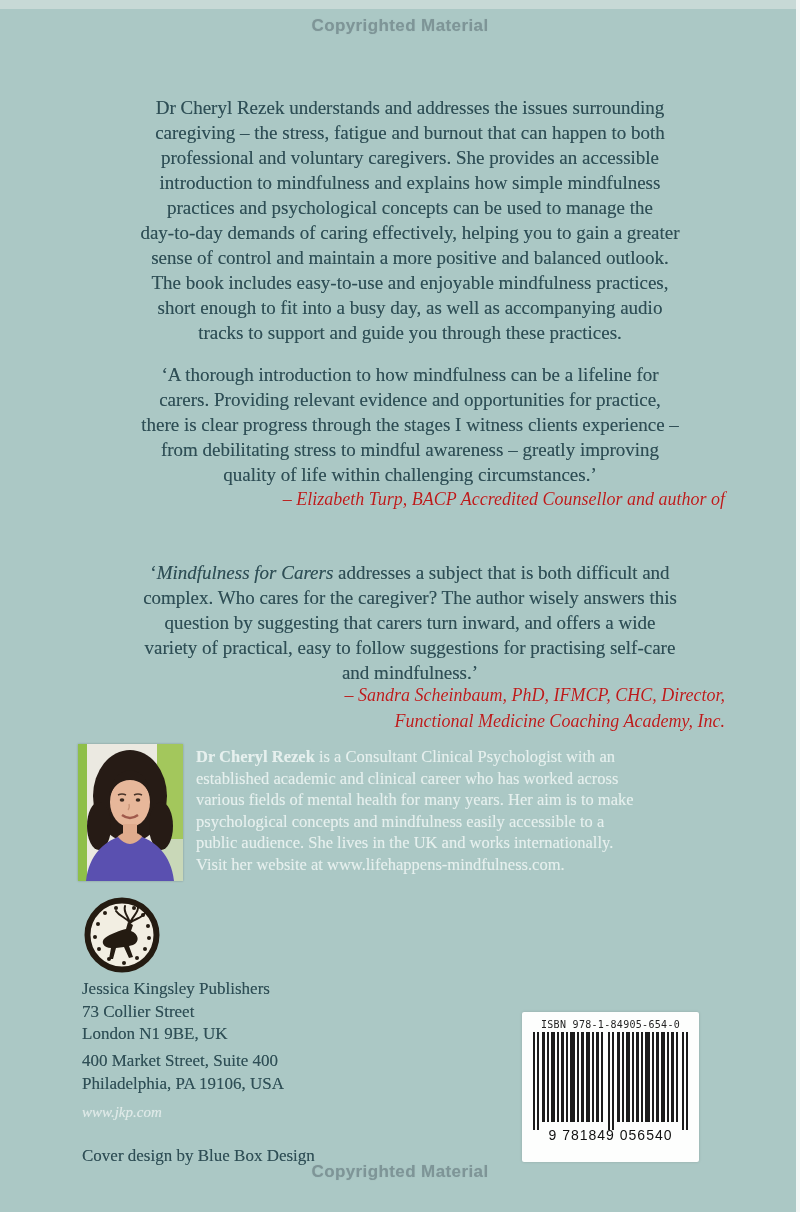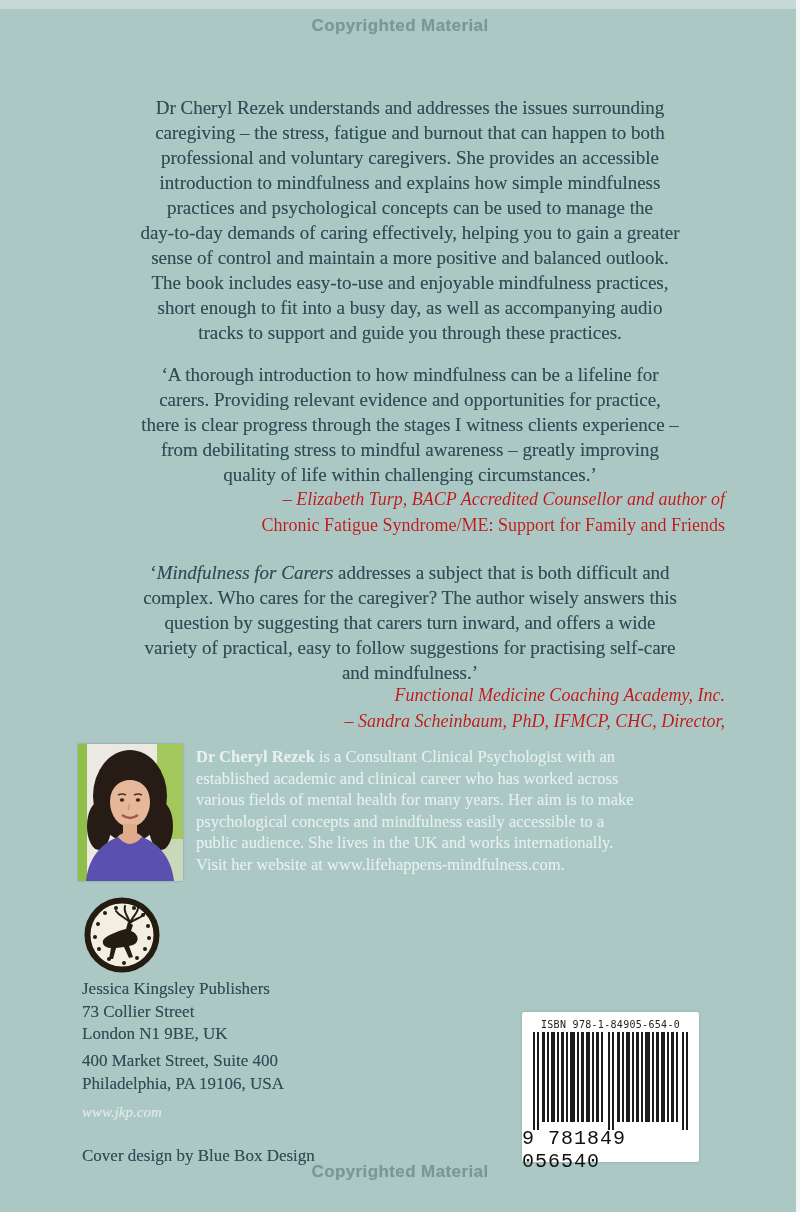--- a/index.html
+++ b/index.html
@@ -92,22 +92,22 @@
     display: flex; flex-direction: column; align-items: center;
   }
   .barcode-isbn {
     margin-top: 7px;
     font-family: "DejaVu Sans Mono", monospace;
     font-size: 10px; letter-spacing: 0.3px; color: #222;
   }
   .barcode-bars-wrap { margin-top: 2px; height: 100px; }
   .barcode-number {
     margin-top: -5px;
-    font-family: Liberation Mono, monospace;
-    font-size: 20px; letter-spacing: 1px; color: #111;
+    font-family: Liberation Sans, sans-serif;
+    font-size: 14px; letter-spacing: 1px; color: #111;
   }
 </style>
 </head>
 <body>
 
 <div class="cover">
 
   <div class="top-strip"></div>
   <div class="right-strip"></div>
 
@@ -125,32 +125,31 @@
 tracks to support and guide you through these practices.</div>
 
   <div class="blurb quote1">‘A thorough introduction to how mindfulness can be a lifeline for
 carers. Providing relevant evidence and opportunities for practice,
 there is clear progress through the stages I witness clients experience –
 from debilitating stress to mindful awareness – greatly improving
 quality of life within challenging circumstances.’</div>
 
   <div class="attribution attr1">
     <span class="line-italic">– Elizabeth Turp, BACP Accredited Counsellor and author of</span>
-    <span class="line-regular">Chronic Fatigue Syndrome/ME: Support for Family and Friends</span>
   </div>
 
   <div class="blurb quote2"><span>‘</span><span class="italic">Mindfulness for Carers</span><span> addresses a subject that is both difficult and
 complex. Who cares for the caregiver? The author wisely answers this
 question by suggesting that carers turn inward, and offers a wide
 variety of practical, easy to follow suggestions for practising self-care
 and mindfulness.’</span></div>
 
   <div class="attribution attr2">
+    <span class="line-italic">– Sandra Scheinbaum, PhD, IFMCP, CHC, Director,</span>
     <span class="line-italic">Functional Medicine Coaching Academy, Inc.</span>
-    <span class="line-italic">– Sandra Scheinbaum, PhD, IFMCP, CHC, Director,</span>
   </div>
 
   <svg class="author-photo" viewBox="0 0 105 137" xmlns="http://www.w3.org/2000/svg" aria-hidden="true">
     <rect x="0" y="0" width="105" height="137" fill="#ebe9e1"></rect>
     <rect x="0" y="0" width="9" height="137" fill="#8fbf49"></rect>
     <rect x="79" y="0" width="26" height="137" fill="#a3c75c"></rect>
     <rect x="79" y="95" width="26" height="42" fill="#c9d8b8"></rect>
     <ellipse cx="52" cy="52" rx="37" ry="46" fill="#261b15"></ellipse>
     <ellipse cx="21" cy="82" rx="12" ry="24" fill="#261b15"></ellipse>
     <ellipse cx="83" cy="82" rx="12" ry="24" fill="#261b15"></ellipse>

